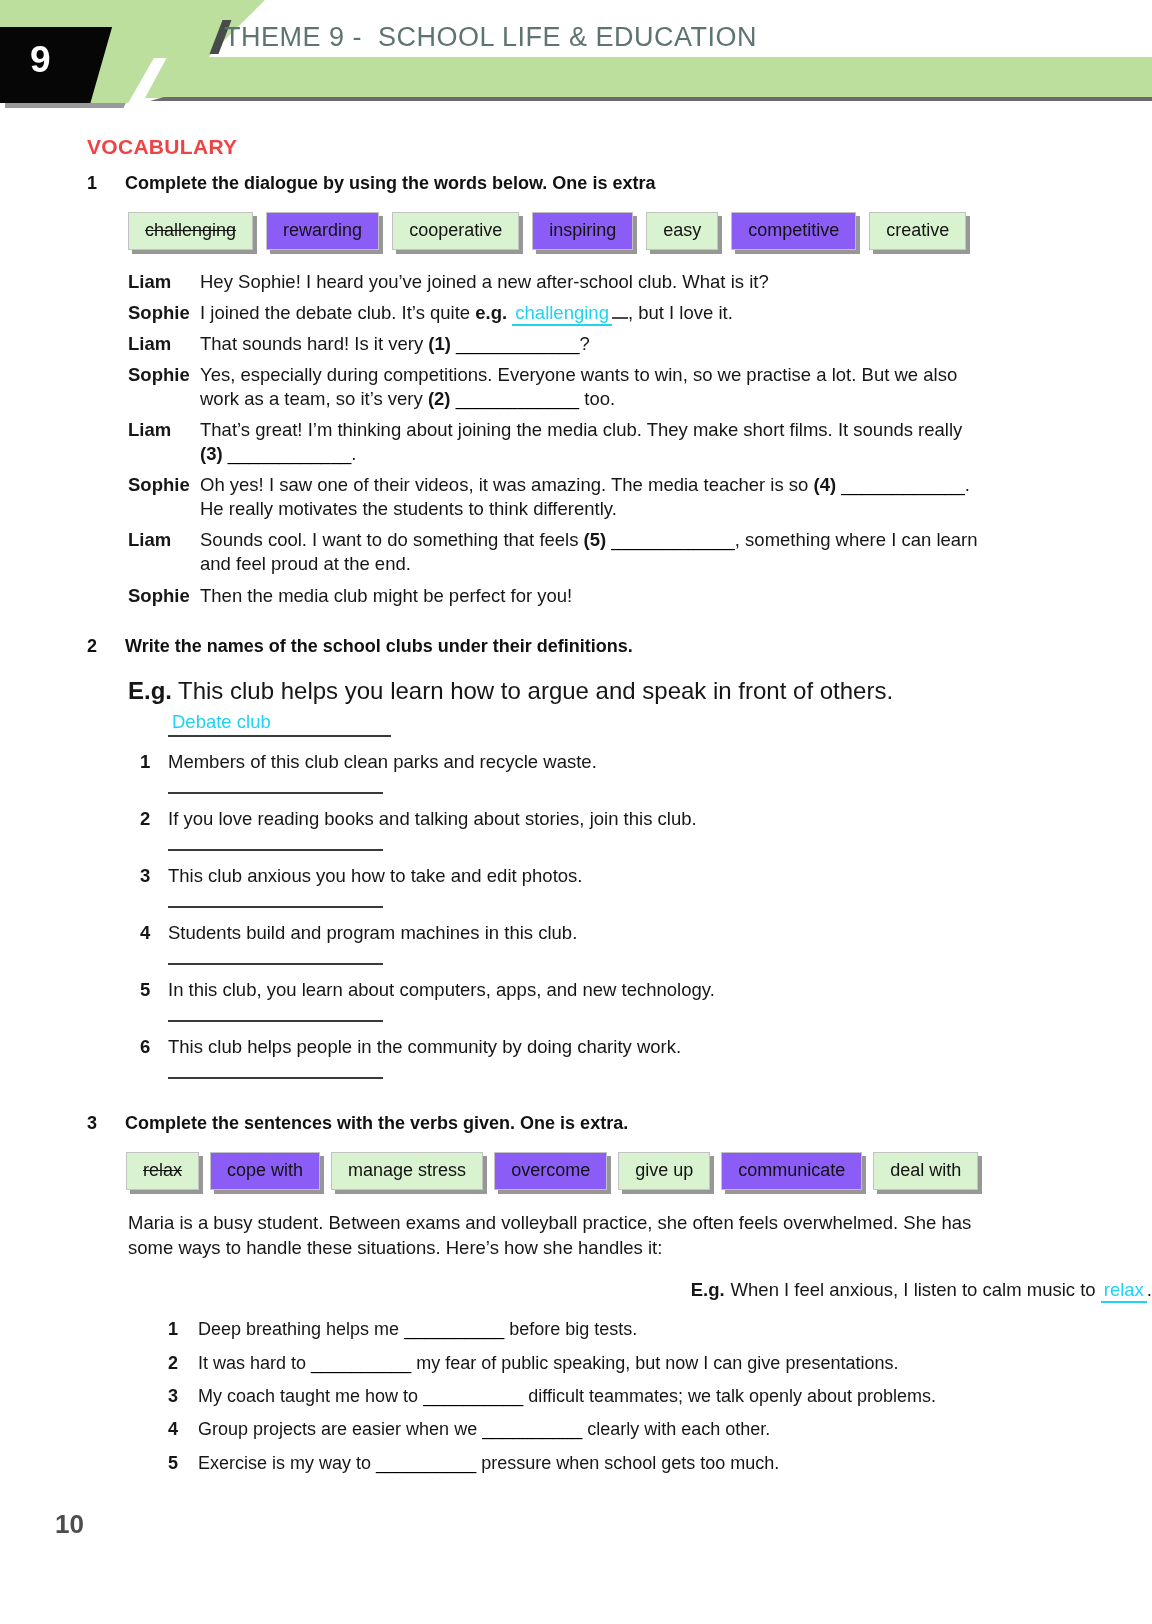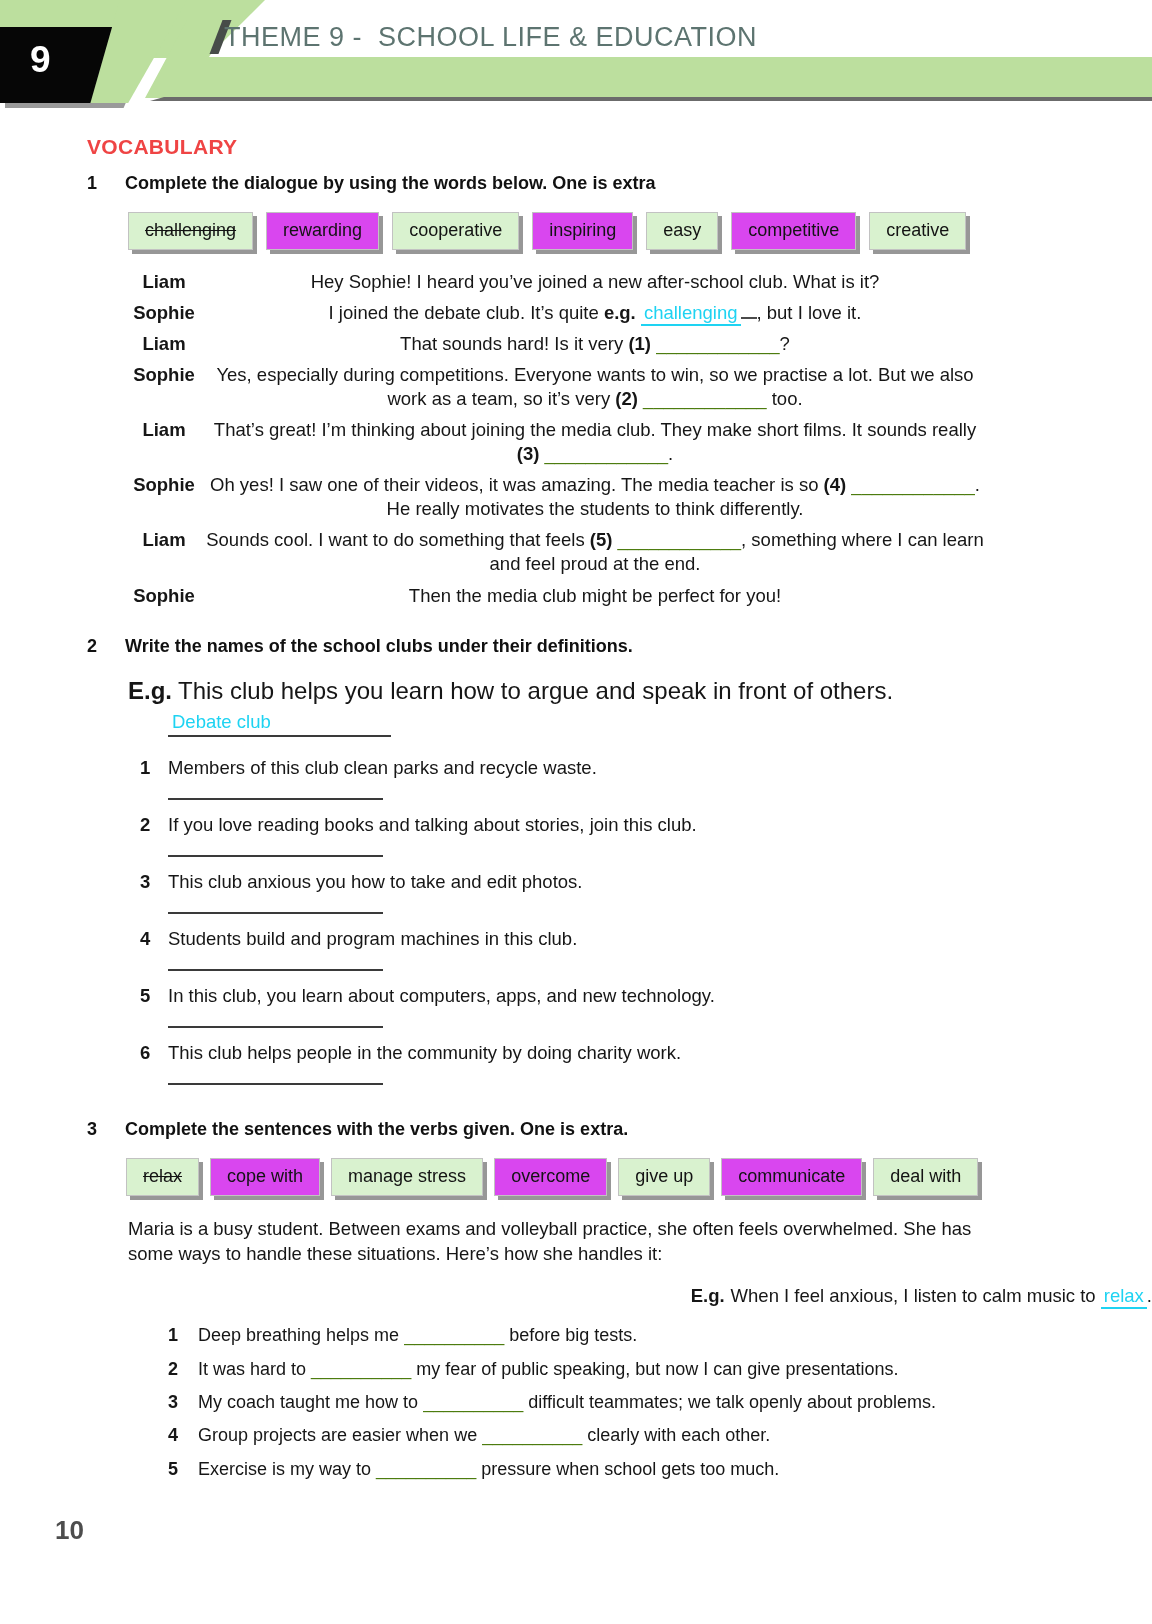--- a/index.html
+++ b/index.html
@@ -28,36 +28,36 @@
     letter-spacing:.5px;font-weight:400;white-space:pre;}
   
   .vocab-heading{margin:30px 0 0 87px;font-size:21px;font-weight:800;color:#ef4444;letter-spacing:.3px;}
   .ex-head{display:flex;margin-top:14px;font-size:18px;font-weight:700;color:#111;}
   .ex-head .ex-num{width:38px;flex-shrink:0;margin-left:87px;}
   
   .word-bank{display:flex;gap:13px;margin:18px 0 0 128px;}
   .wb-box{display:inline-block;padding:7px 16px 8px 16px;font-size:18px;color:#131313;
     border:1px solid #c2c2c2;box-shadow:4px 4px 0 0 #979797;white-space:nowrap;}
   .wb-green{background:#d9f2cf;}
-  .wb-beige{background:#d946ef;}
+  .wb-beige{background:#8b5cf6;}
   .wb-struck{text-decoration:line-through;}
   
-  .dialogue{margin:20px 0 0 128px;width:862px;font-size:18.5px;line-height:1.3;text-align:center;}
+  .dialogue{margin:20px 0 0 128px;width:862px;font-size:18.5px;line-height:1.3;}
   .dlg-row{display:flex;margin-bottom:7px;}
   .dlg-row .spk{width:72px;flex-shrink:0;font-weight:700;}
   .dlg-text{flex:1;}
   
   .seg-b{font-weight:700;}
   .seg-ans{color:#1ed3f2;border-bottom:2px solid #1ed3f2;padding:0 3px 1px 3px;}
   .seg-line{display:inline-block;width:16px;height:13px;border-bottom:2px solid #4a4a4a;}
-  .seg-blank{color:#4d7c0f;}
+  .seg-blank{color:#000000;}
   
   .ex2-eg{margin:20px 0 0 128px;font-size:24px;}
   .eg-label{font-weight:700;margin-right:6px;}
-  .ans-line{display:inline-block;margin:6px 0 6px 168px;min-width:215px;
+  .ans-line{display:inline-block;margin:6px 0 0 168px;min-width:215px;
     border-bottom:2px solid #3a3a3a;color:#1ed3f2;font-size:18.5px;padding:0 4px 2px 4px;}
   .ex2-item{display:flex;margin:14px 0 0 140px;font-size:18.5px;}
   .ex2-item .it-num{width:28px;flex-shrink:0;font-weight:700;}
   .ex2-blank{margin:15px 0 0 168px;width:215px;height:4px;border-bottom:2px solid #3a3a3a;}
   
   .ex3-intro{margin:20px 0 0 128px;width:850px;font-size:18.5px;line-height:1.4;}
   .ex3-eg{margin:18px 0 0 128px;font-size:18.5px;text-align:right;}
   .ex3-items{margin:16px 0 0 168px;width:830px;}
   .ex3-item{display:flex;font-size:18px;margin-bottom:9px;line-height:1.35;}
   .ex3-item .it-num{width:30px;flex-shrink:0;font-weight:700;}

